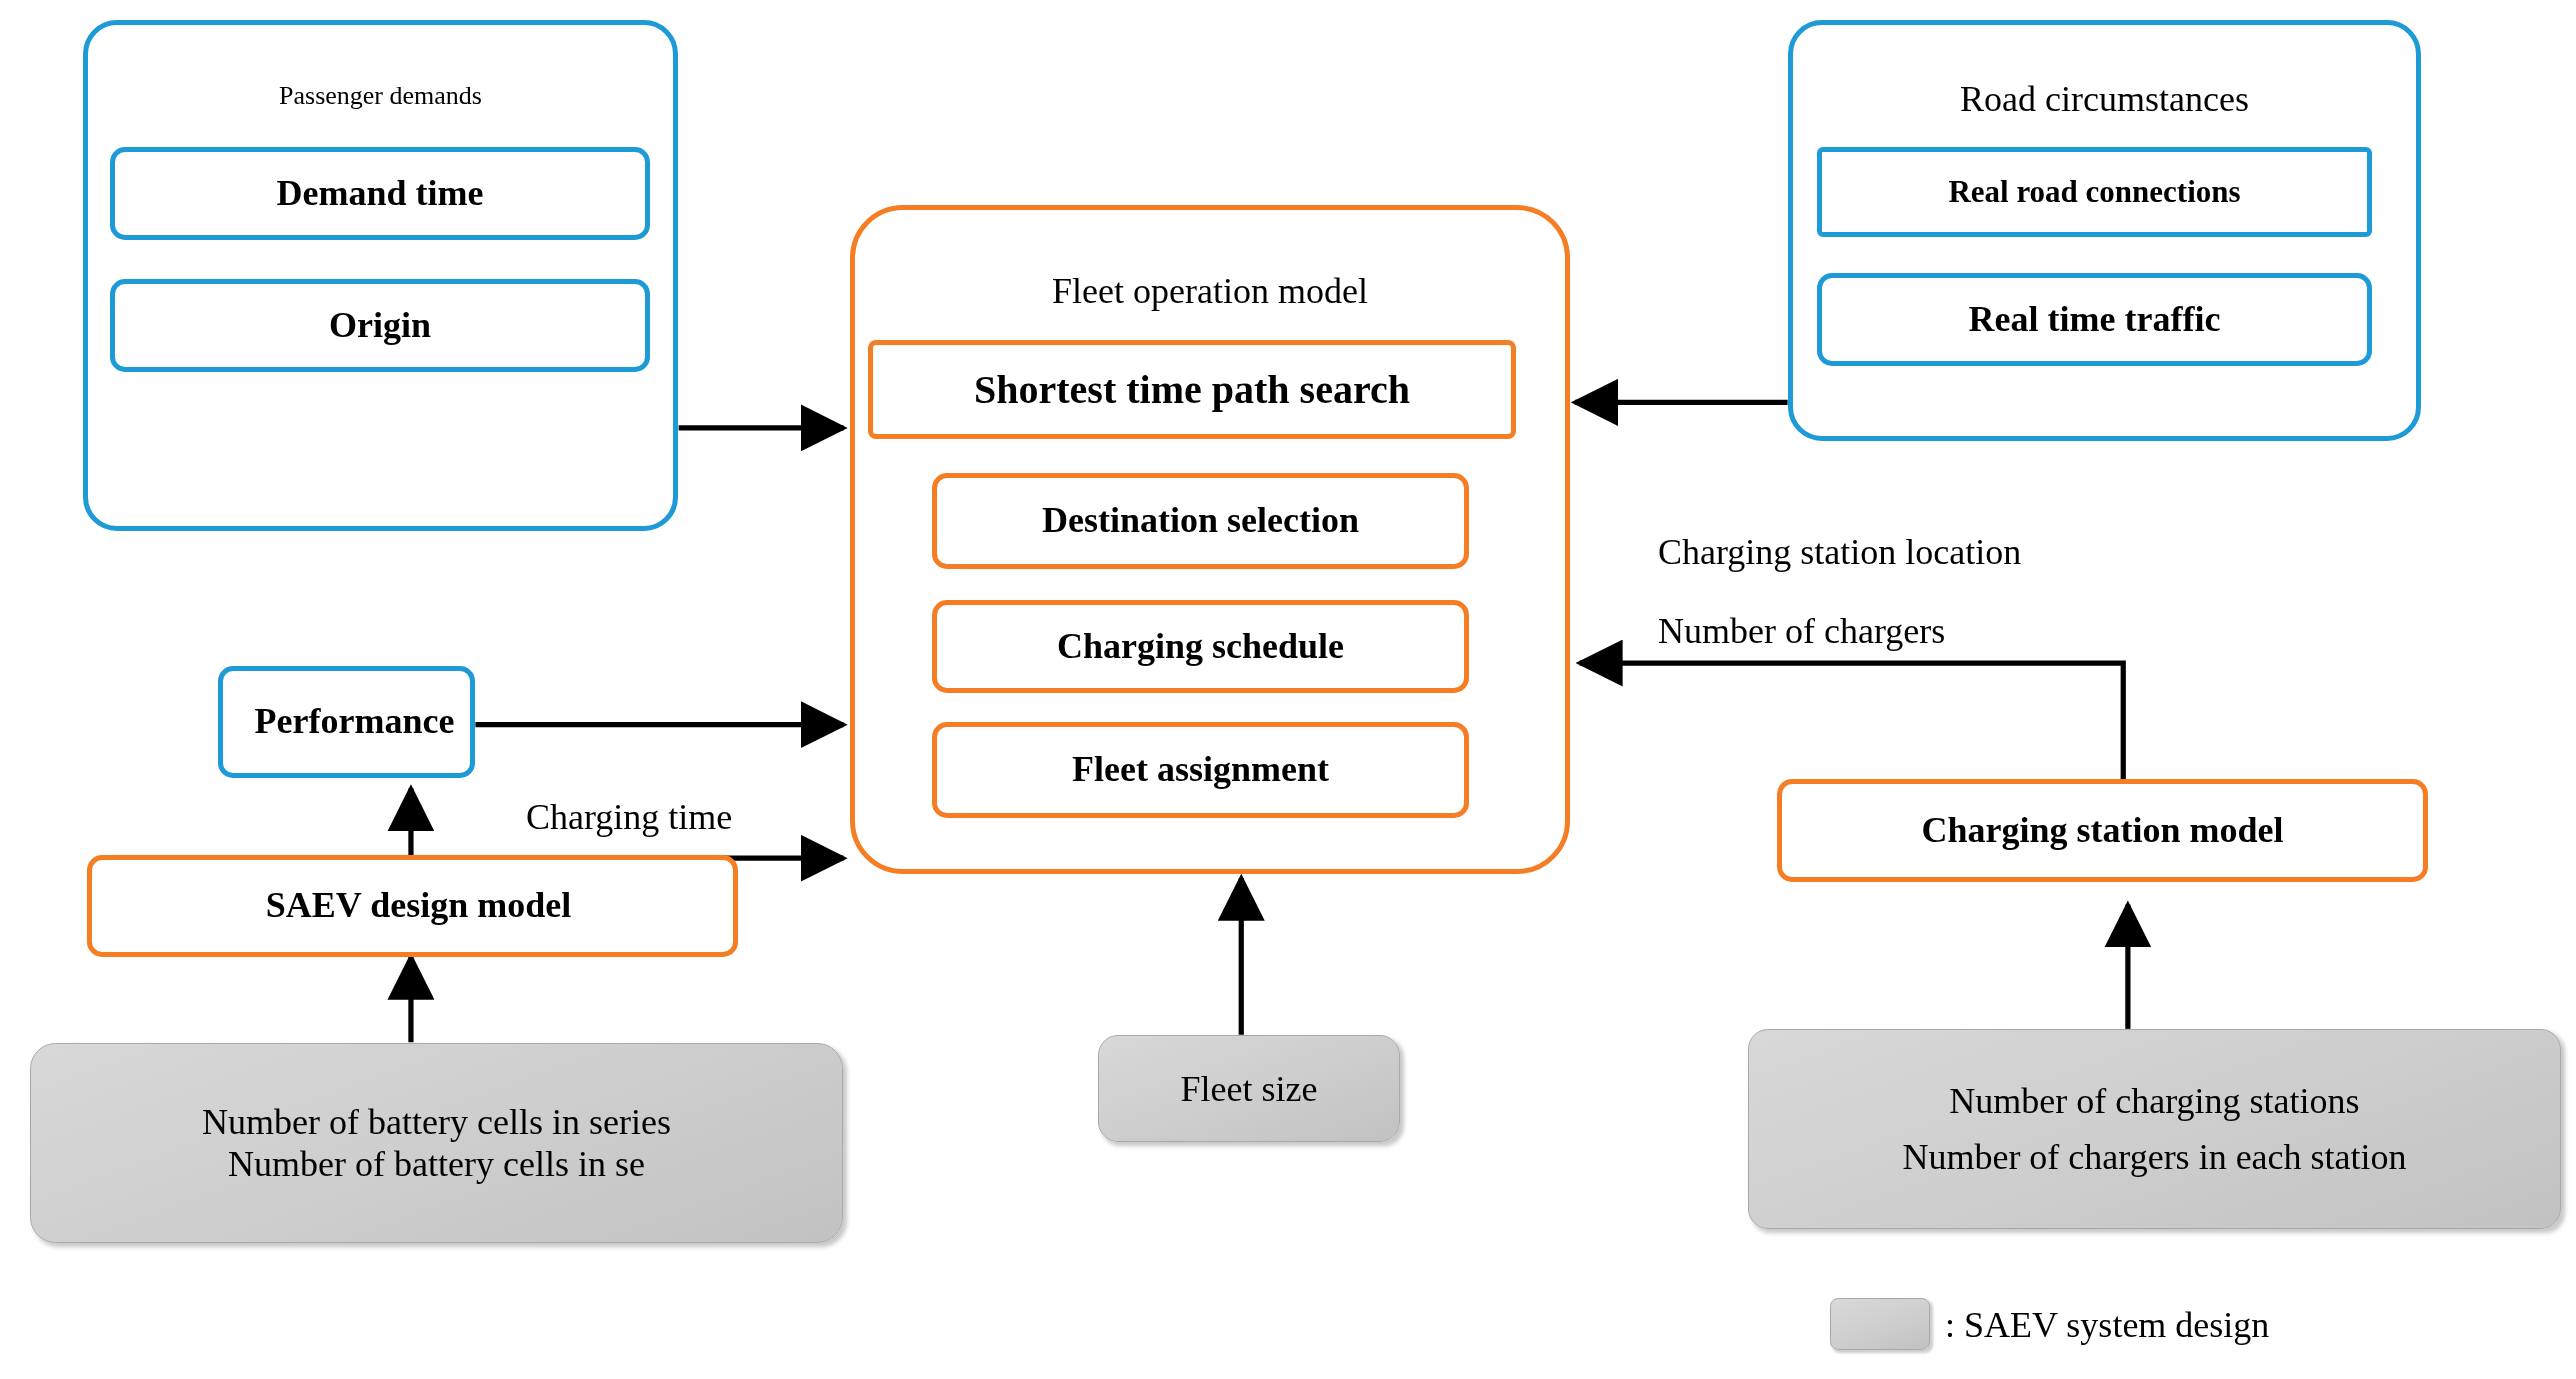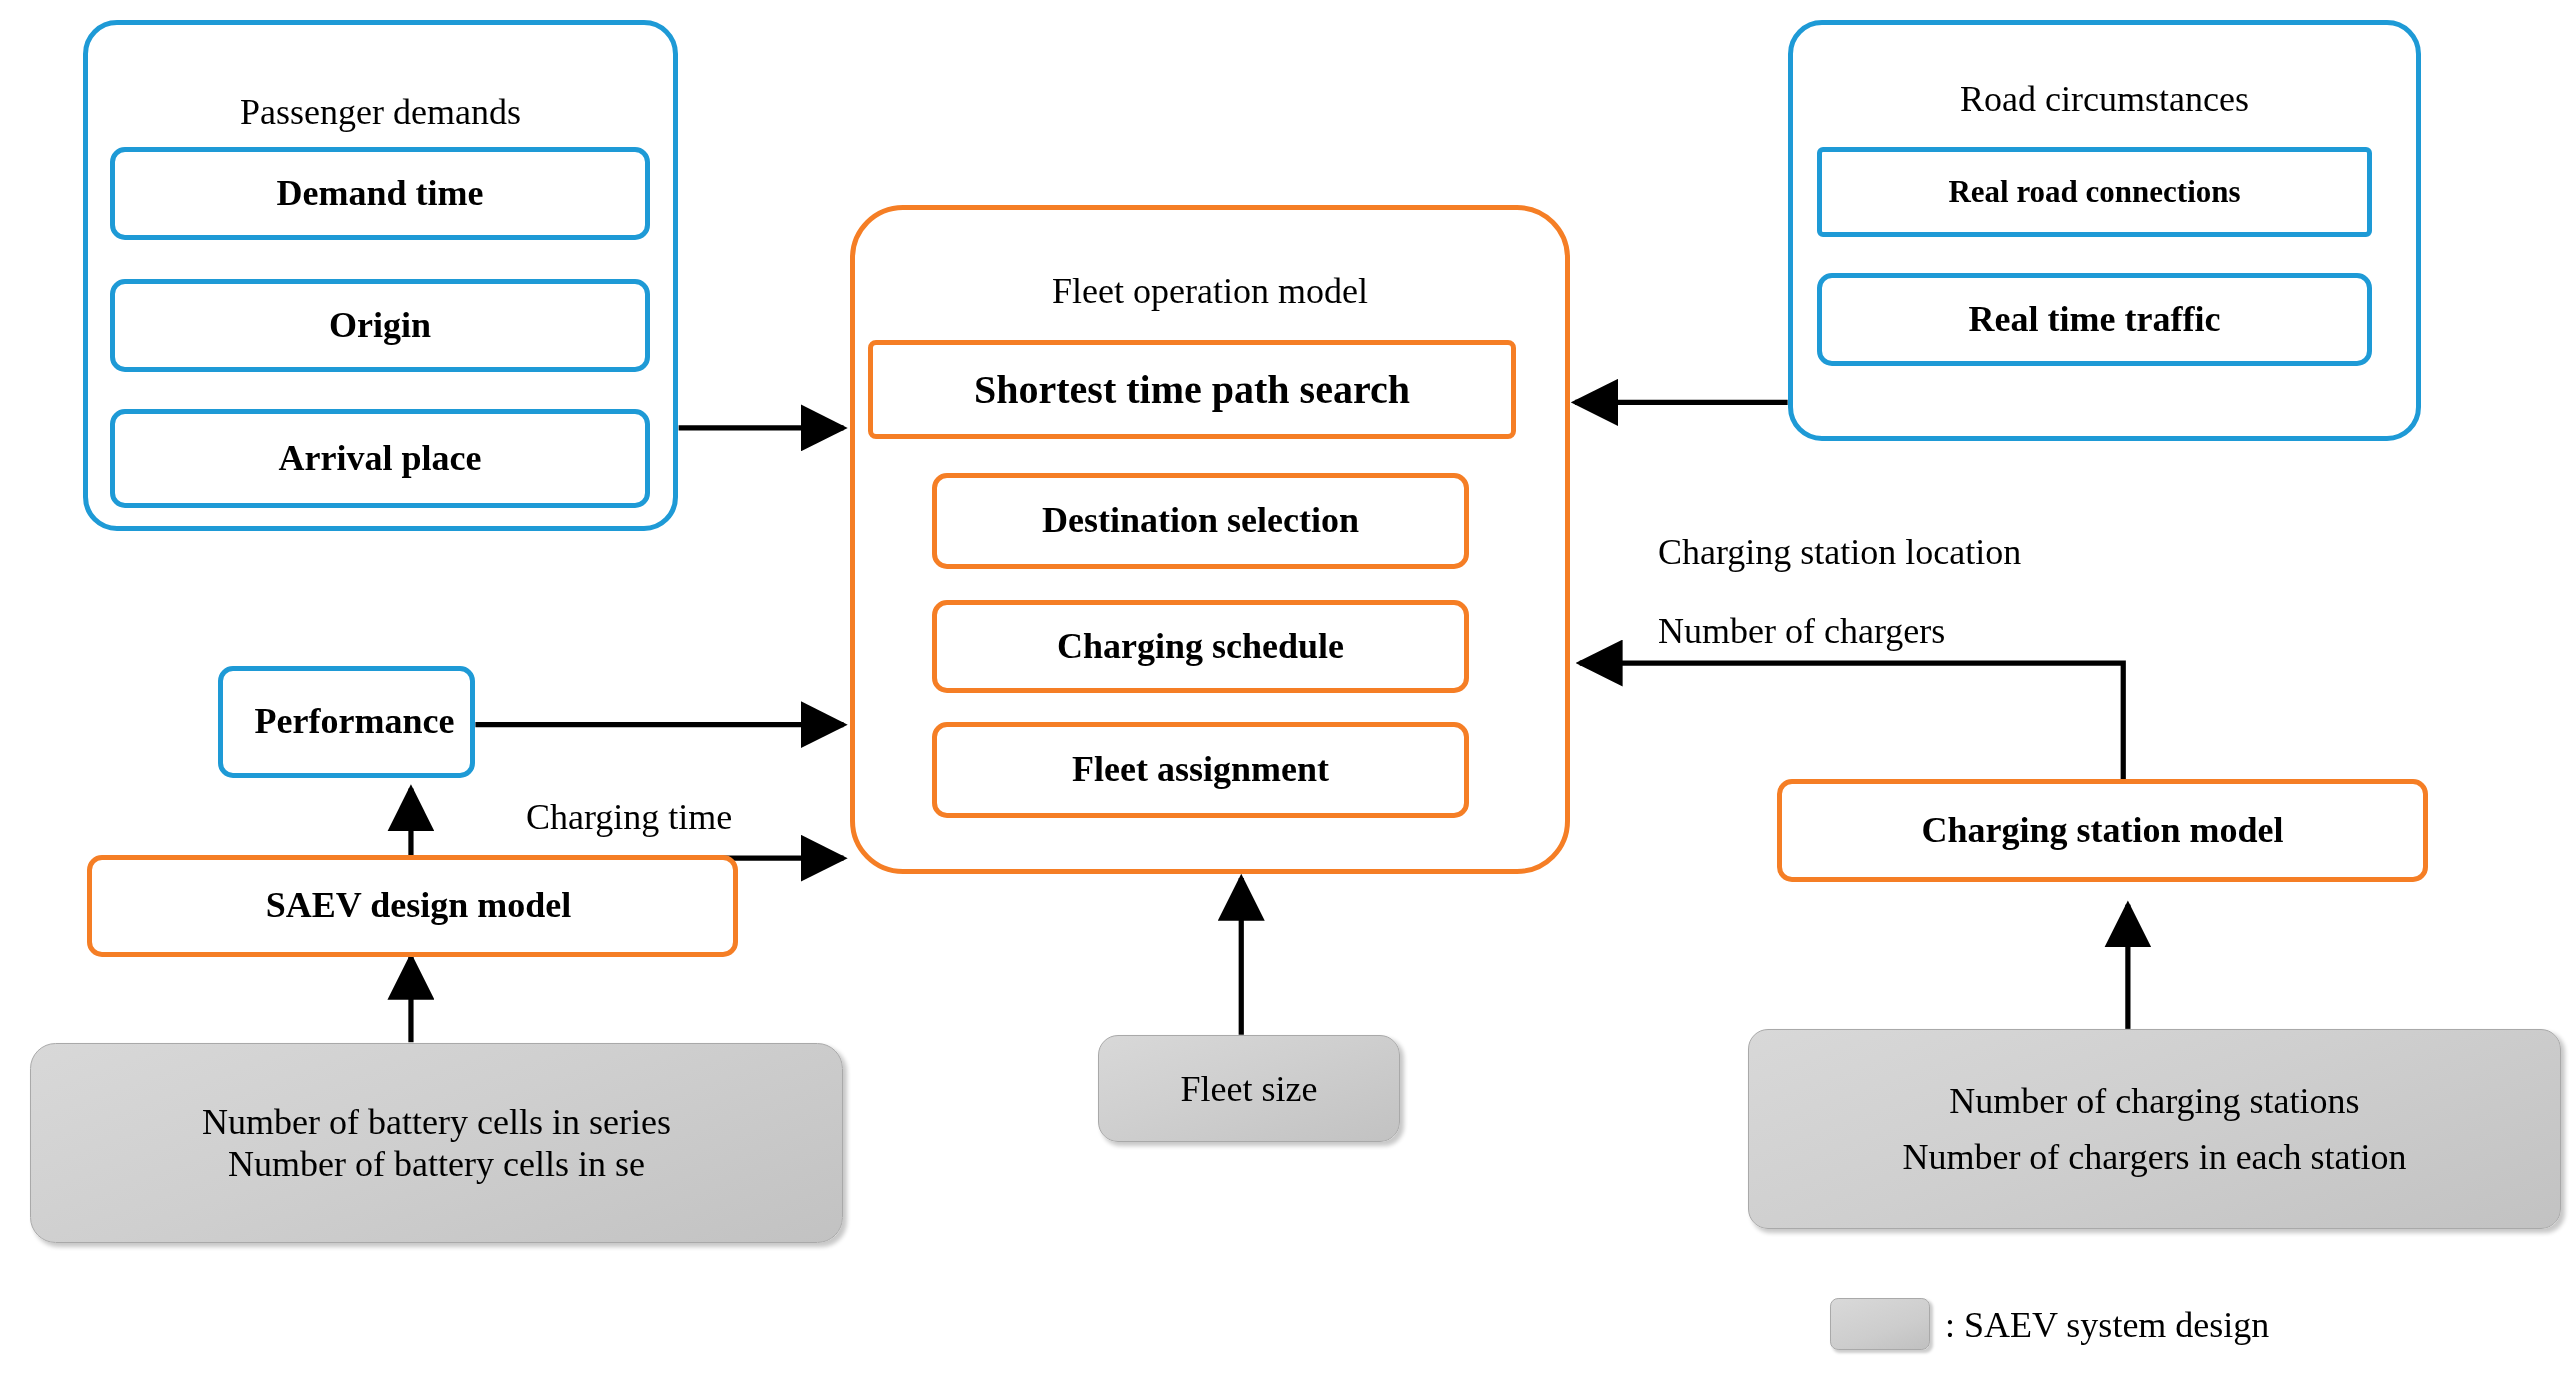--- a/index.html
+++ b/index.html
@@ -82,30 +82,27 @@
       <polyline points="3656,1342 3656,1142 2720,1142" fill="none" stroke="#000" stroke-width="9" marker-end="url(#ah)"></polyline>
     </g>
 
     <g>
       <line x1="3664,1782" y1="1782" x2="3664" y2="1782" stroke="none"></line>
       <line x1="3664" y1="1772" x2="3664" y2="1558" stroke="#000" stroke-width="9" marker-end="url(#ah)"></line>
     </g>
   </svg>
 
   <div class="box blue" style="left:83px; top:20.3px; width:595px; height:511px; border-radius:34px; background:transparent;"></div>
-  <div class="grp-title" style="left:83px; top:91px; width:595px; font-size:36px;">Passenger demands</div>
+  <div class="grp-title" style="left:83px; top:81px; width:595px; font-size:26px;">Passenger demands</div>
 
   <div class="box blue" style="left:110px; top:147px; width:540px; height:93px; border-radius:15px; font-size:36px;">
     <span>Demand time</span>
   </div>
   <div class="box blue" style="left:110px; top:279px; width:540px; height:93px; border-radius:15px; font-size:36px;">
     <span>Origin</span>
-  </div>
-  <div class="box blue" style="left:110px; top:409px; width:540px; height:99px; border-radius:15px; font-size:36px;">
-    <span>Arrival place</span>
   </div>
 
   <div class="box orange" style="left:850px; top:205px; width:720px; height:669px; border-radius:53px; background:transparent;"></div>
   <div class="grp-title" style="left:850px; top:270px; width:720px; font-size:36px;">Fleet operation model</div>
 
   <div class="box orange" style="left:868px; top:340px; width:648px; height:99px; border-radius:8px; font-size:40px;">
     <span>Shortest time path search</span>
   </div>
   <div class="box orange" style="left:932px; top:473px; width:537px; height:96px; border-radius:15px; font-size:36px;">
     <span>Destination selection</span>

